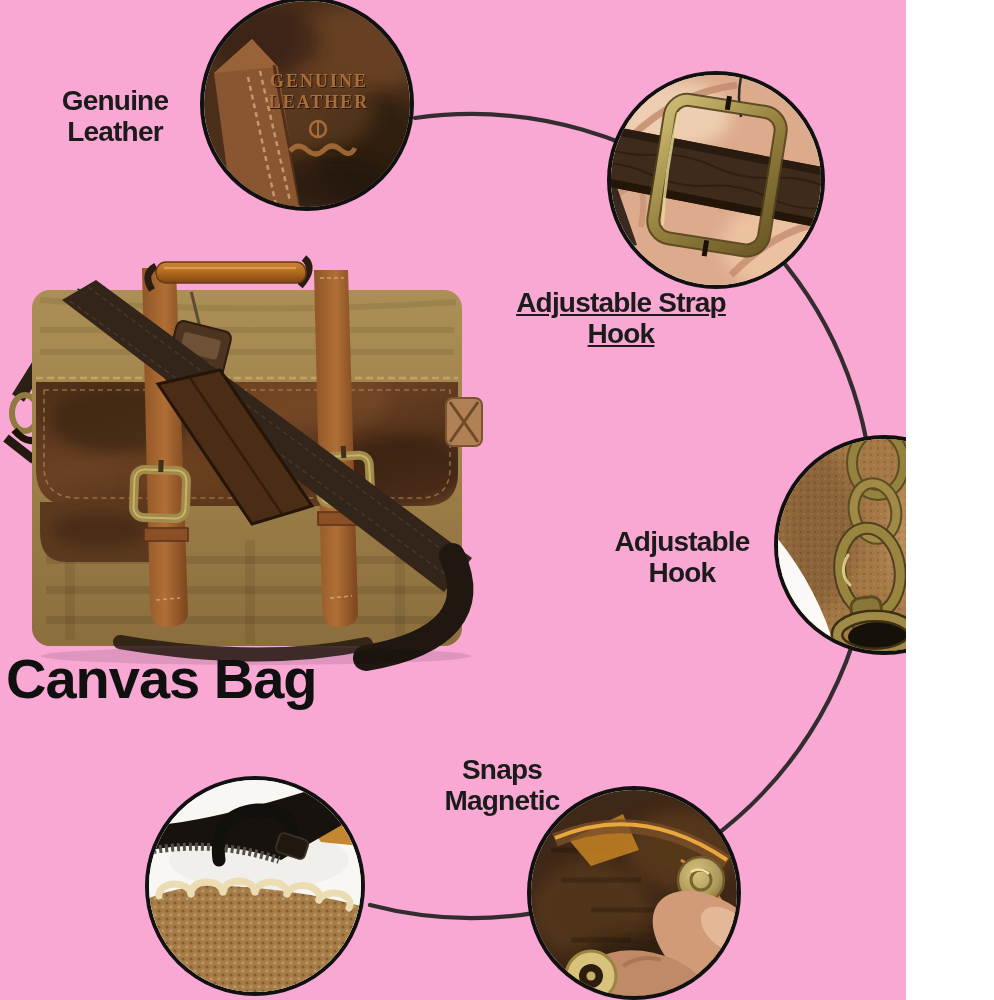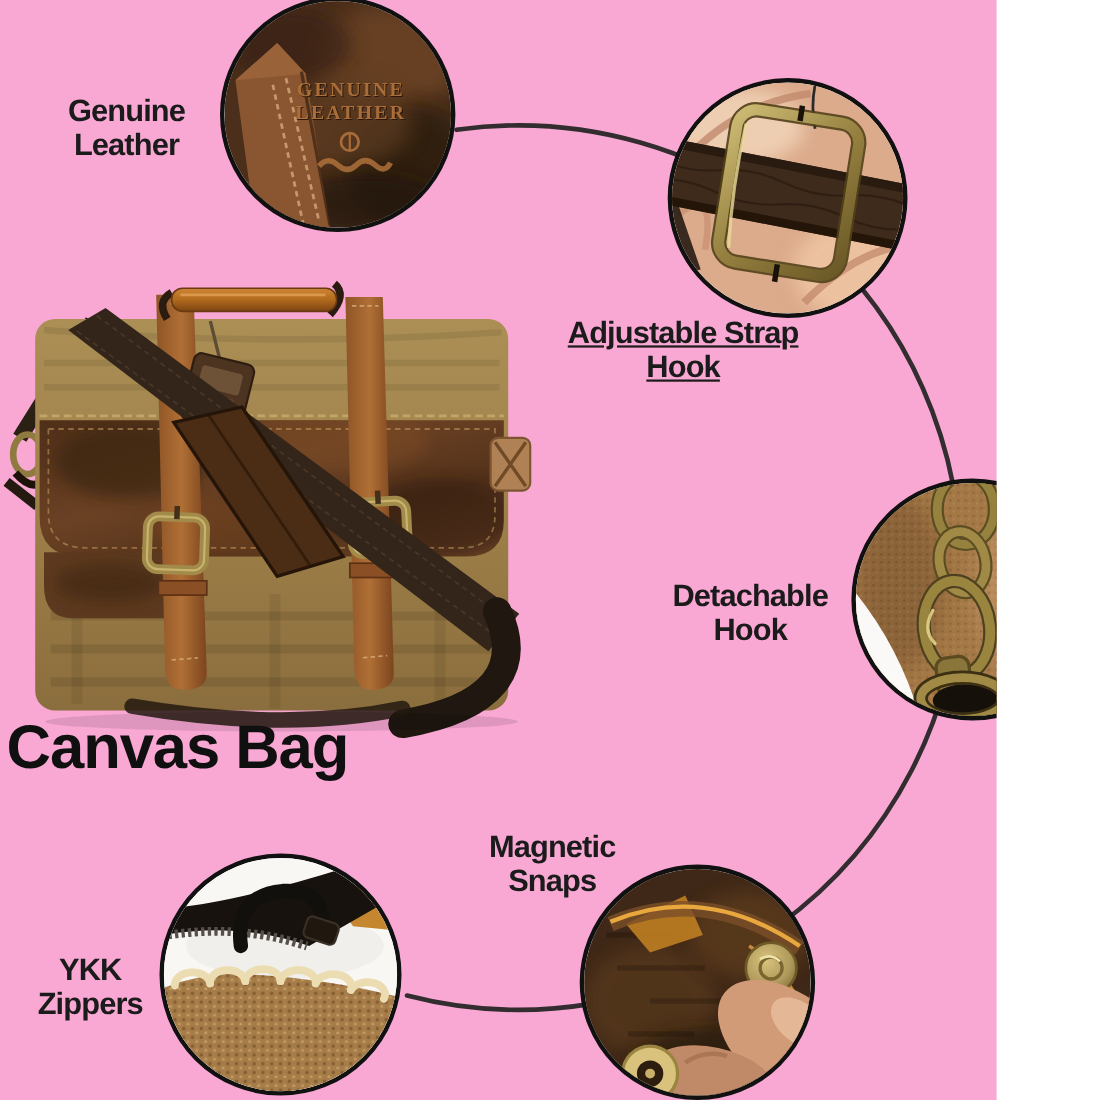--- a/index.html
+++ b/index.html
@@ -311,26 +311,22 @@
 
   <div class="callout-label z3" style="left:25px;top:85px;width:180px;">
     <div>Genuine</div>
     <div>Leather</div>
   </div>
   <div class="callout-label z3" style="left:481px;top:287px;width:280px;text-decoration:underline;">
     <div>Adjustable Strap</div>
     <div>Hook</div>
   </div>
   <div class="callout-label z3" style="left:562px;top:526px;width:240px;">
-    <div>Detachable</div>
+    <div>Adjustable</div>
     <div>Hook</div>
   </div>
   <div class="callout-label z3" style="left:412px;top:754px;width:180px;">
+    <div>Snaps</div>
     <div>Magnetic</div>
-    <div>Snaps</div>
-  </div>
-  <div class="callout-label z3" style="left:2px;top:866px;width:160px;">
-    <div>YKK</div>
-    <div>Zippers</div>
   </div>
 
   <div class="page-title z3">Canvas Bag</div>
 </div>
 
 </body></html>

